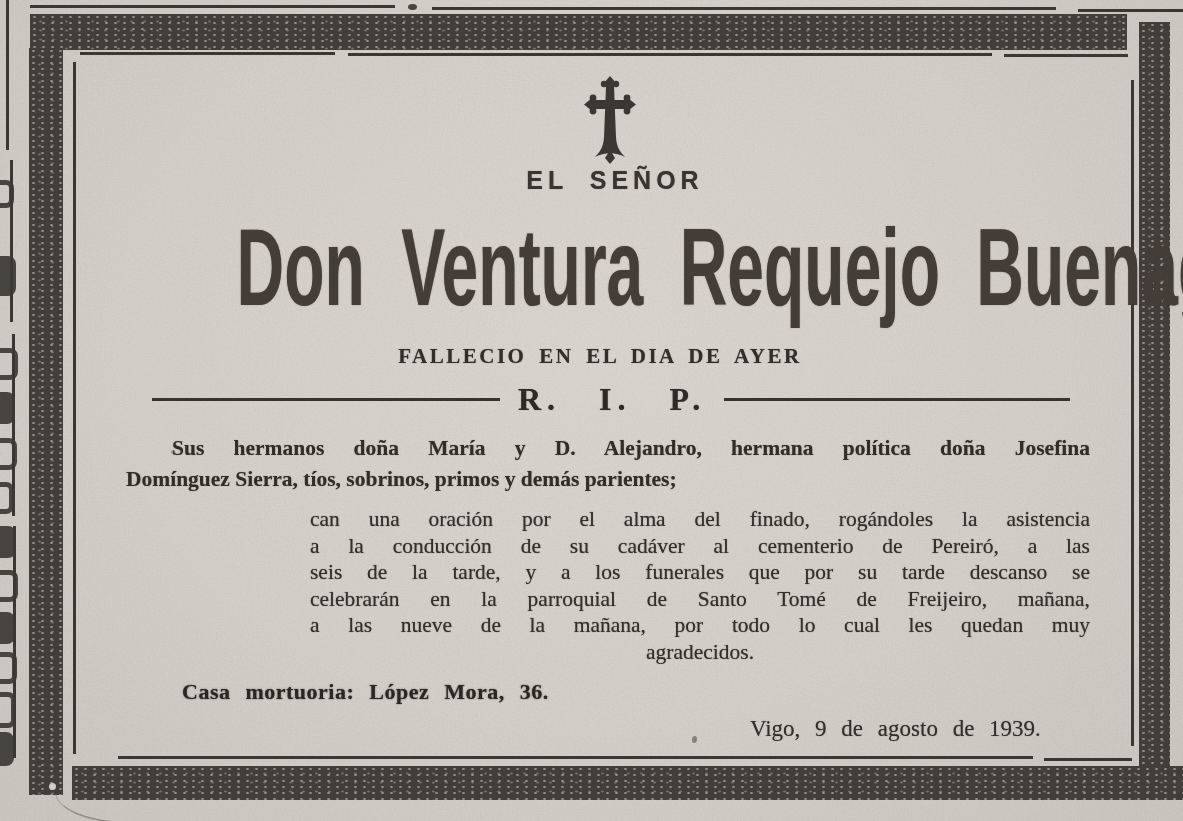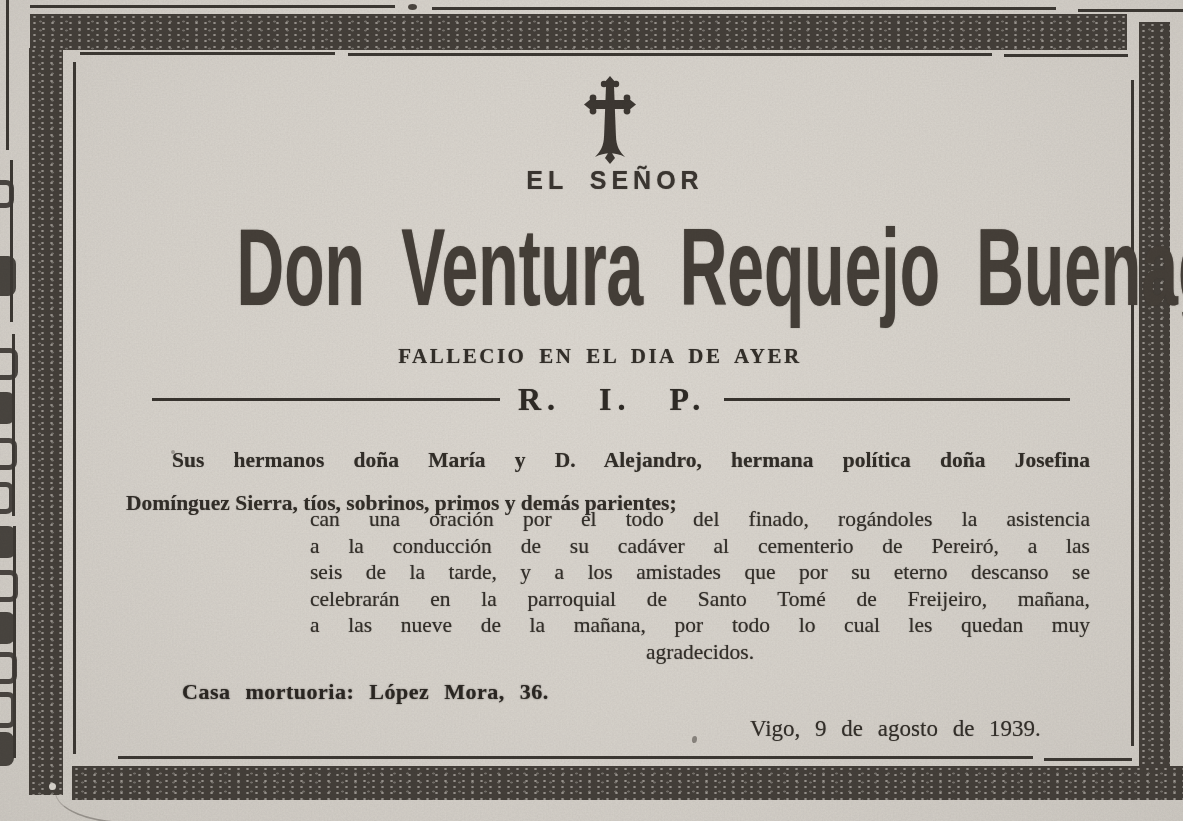--- a/index.html
+++ b/index.html
@@ -69,21 +69,21 @@
   .rip-rule.right{flex:1;}
   .rip-text{
     font-weight:bold;font-size:32px;letter-spacing:6px;word-spacing:24px;
     color:#2f2b26;text-shadow:0 0 1px rgba(47,43,38,.6);white-space:nowrap;
   }
   .family{
     left:126px;top:433px;width:964px;
     font-weight:bold;font-size:21.5px;line-height:30.5px;
     color:#322e29;text-shadow:0 0 1px rgba(50,45,40,.5);
   }
-  .family .ln{text-align:justify;text-align-last:justify;margin-top:12px;}
+  .family .ln{text-align:justify;text-align-last:justify;}
   .family .ln.first{text-indent:46px;}
   .family .ln.last{text-align:left;text-align-last:auto;}
   .participation{
     left:310px;top:506px;width:780px;
     font-size:21.5px;line-height:26.5px;
     color:#34302b;text-shadow:0 0 1.1px rgba(52,47,42,.65);
   }
   .participation .ln{text-align:justify;text-align-last:justify;}
   .participation .ln.first{text-indent:28px;}
   .participation .ln.last{text-align:center;text-align-last:auto;}
@@ -180,23 +180,23 @@
     <span class="rip-text">R. I. P.</span>
     <span class="rip-rule right"></span>
   </div>
 
   <div class="abs family">
     <div class="ln first">Sus hermanos doña María y D. Alejandro, hermana política doña Josefina</div>
     <div class="ln last">Domínguez Sierra, tíos, sobrinos, primos y demás parientes;</div>
   </div>
 
   <div class="abs participation">
-    <div class="ln">can una oración por el todo del finado, rogándoles la asistencia</div>
+    <div class="ln">can una oración por el alma del finado, rogándoles la asistencia</div>
     <div class="ln">a la conducción de su cadáver al cementerio de Pereiró, a las</div>
-    <div class="ln">seis de la tarde, y a los amistades que por su eterno descanso se</div>
+    <div class="ln">seis de la tarde, y a los funerales que por su tarde descanso se</div>
     <div class="ln">celebrarán en la parroquial de Santo Tomé de Freijeiro, mañana,</div>
     <div class="ln">a las nueve de la mañana, por todo lo cual les quedan muy</div>
     <div class="ln last">agradecidos.</div>
   </div>
 
   <div class="abs mortuary">Casa mortuoria: López Mora, 36.</div>
 
   <div class="abs dateline">Vigo, 9 de agosto de 1939.</div>
 
   <div class="abs speck" style="left:692px;top:736px;width:5px;height:7px;opacity:.55;border-radius:60% 40% 60% 40%;"></div>

